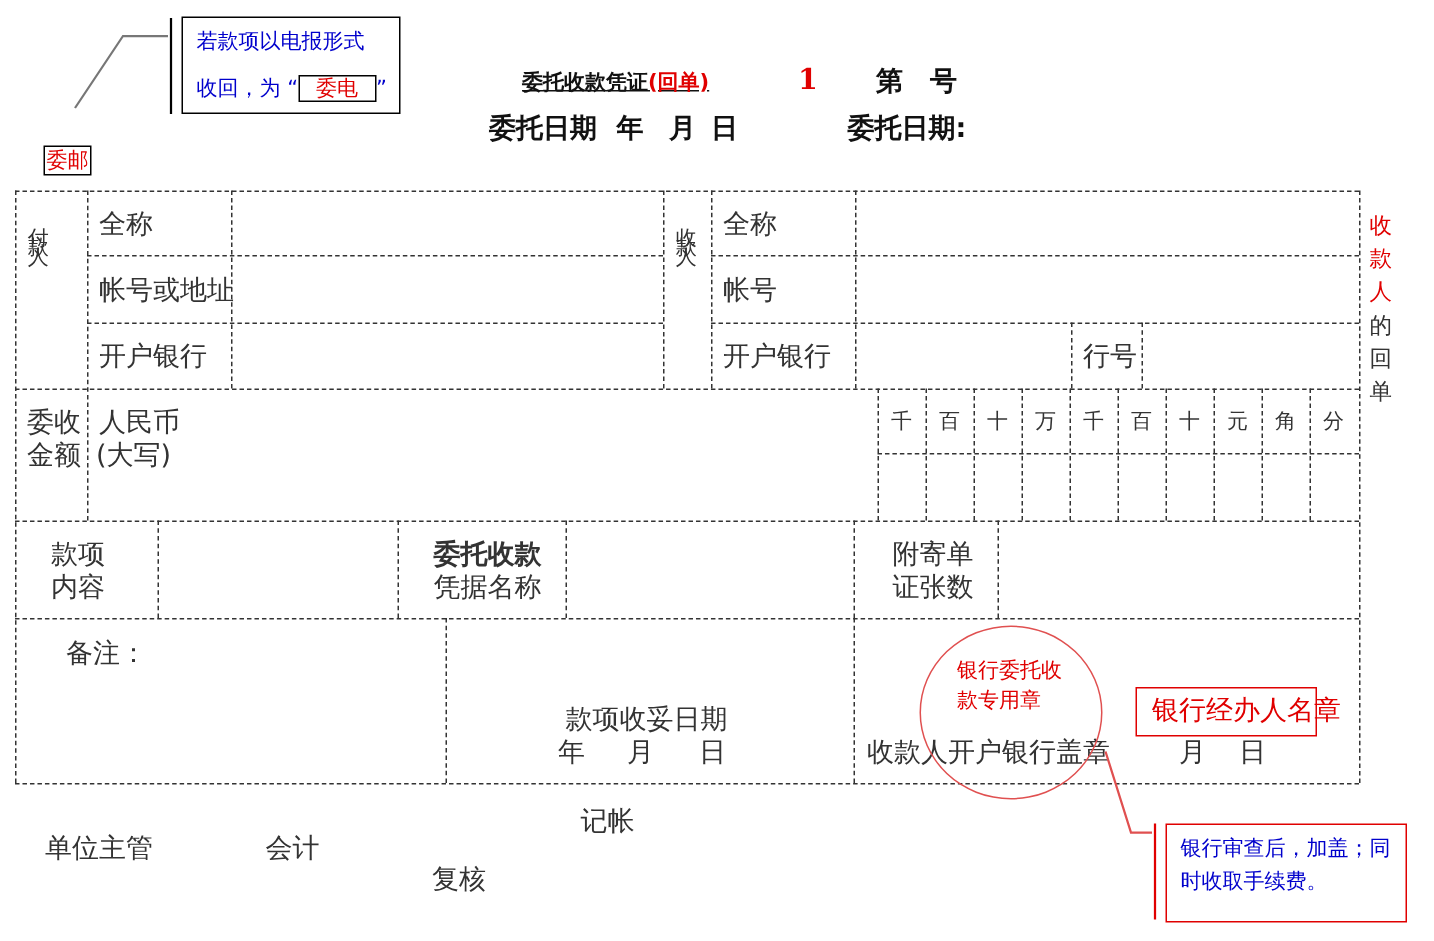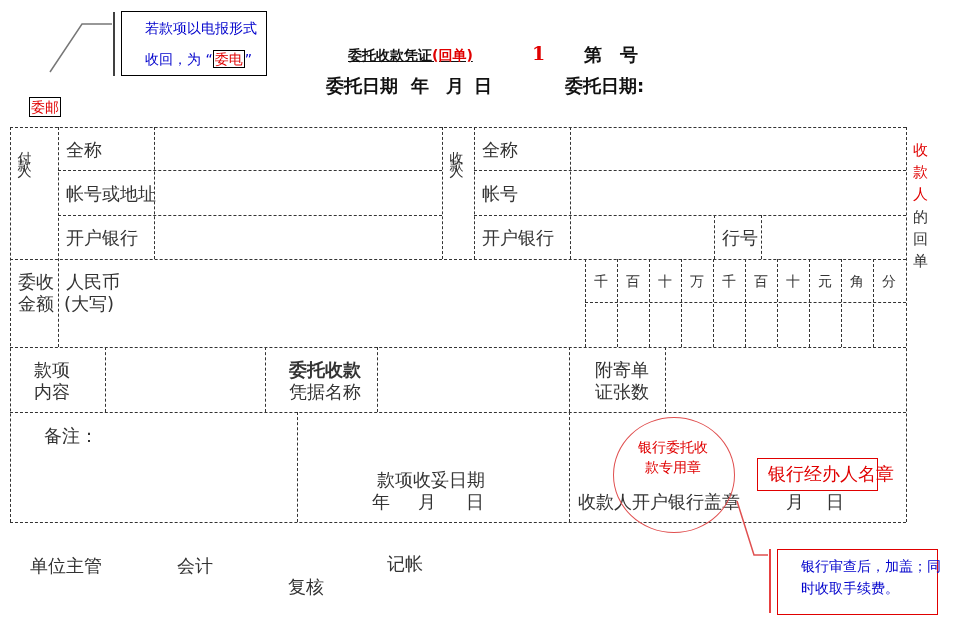--- a/index.html
+++ b/index.html
@@ -2,42 +2,42 @@
 <html><head>
 <meta charset="utf-8">
 <style>
   html, body { margin: 0; padding: 0; background: #ffffff; }
   body { width: 956px; height: 627px; position: relative; overflow: hidden;
          font-family: "DejaVu Sans", "Liberation Sans", sans-serif; color: #222; font-size: 14px; }
   .abs { position: absolute; }
   .t { position: absolute; font-size: 18px; line-height: 22px; color: #333; white-space: nowrap; }
   .bold { font-weight: bold; color: #111; }
   .red { color: #e00000; }
-  .blue { color: #0000cc; margin-left: 14px; }
+  .blue { color: #0000cc; }
   
   .h { position: absolute; height: 0; border-top: 1.5px dashed #333; }
   .v { position: absolute; width: 0; border-left: 1.5px dashed #333; }
   .vt { position: absolute; writing-mode: vertical-rl; text-orientation: upright;
         font-size: 14px; line-height: 16px; letter-spacing: 6.5px; color: #333; }
-  .center { text-align: center; }
+  .center { }
   .callout { position: absolute; border: 1px solid #000; background: #fff; }
   .stamp-box { position: absolute; border: 1px solid #000; color: #e00000; font-size: 14px; line-height: 18px; padding: 0 1px; }
   .digit { position: absolute; font-size: 14px; color: #333; text-align: center; width: 32px; line-height: 22px; }
 </style>
 </head>
 <body>
 
 <svg class="abs" style="left:0;top:0" width="130" height="80">
   <polyline points="50,72 82,24 112,24" fill="none" stroke="#777" stroke-width="1.5"></polyline>
   <line x1="114" y1="12" x2="114" y2="76" stroke="#000" stroke-width="1.5"></line>
 </svg>
 <div class="callout" style="left:121px;top:11px;width:144px;height:63px;">
   <div class="t blue" style="left:9px;top:5px;font-size:14px;">若款项以电报形式</div>
   <div class="t blue" style="left:9px;top:36px;font-size:14px;">
-    <span>收回，为 “</span><span style="color:#e00000;border:1px solid #000;padding:0 1px;">委电</span><span>”</span>
+    <span>收回，为 “</span><span style="color:#e00000;border:1px solid #000;padding:0 11px;">委电</span><span>”</span>
   </div>
 </div>
 <div class="stamp-box" style="left:29px;top:97px;">委邮</div>
 
 <div class="t bold" style="left:348px;top:44px;font-size:14px;text-decoration:underline;">
   <span>委托收款凭证</span><span class="red">(回单)</span>
 </div>
 <div class="t red" style="left:532px;top:42px;font-size:19px;font-family:'DejaVu Serif',serif;font-weight:bold;">1</div>
 <div class="t bold" style="left:584px;top:44px;">第　号</div>
 <div class="t bold" style="left:326px;top:75px;">委托日期</div>
@@ -167,13 +167,13 @@
   <polyline points="7,6 24,60 38,60" fill="none" stroke="#e05050" stroke-width="1.5"></polyline>
   <line x1="40" y1="54" x2="40" y2="118" stroke="#e00000" stroke-width="1.5"></line>
 </svg>
 <div class="abs" style="left:777px;top:549px;width:159px;height:64px;border:1px solid #e00000;">
   <div class="blue" style="position:absolute;left:9px;top:5px;width:145px;font-size:14px;line-height:22px;">银行审查后，加盖；同时收取手续费。</div>
 </div>
 
 <div class="t" style="left:30px;top:555px;">单位主管</div>
 <div class="t" style="left:177px;top:555px;">会计</div>
 <div class="t" style="left:288px;top:576px;">复核</div>
-<div class="t" style="left:387px;top:553px;">记帐</div>
+<div class="t" style="left:387px;top:537px;">记帐</div>
 
 </body></html>

